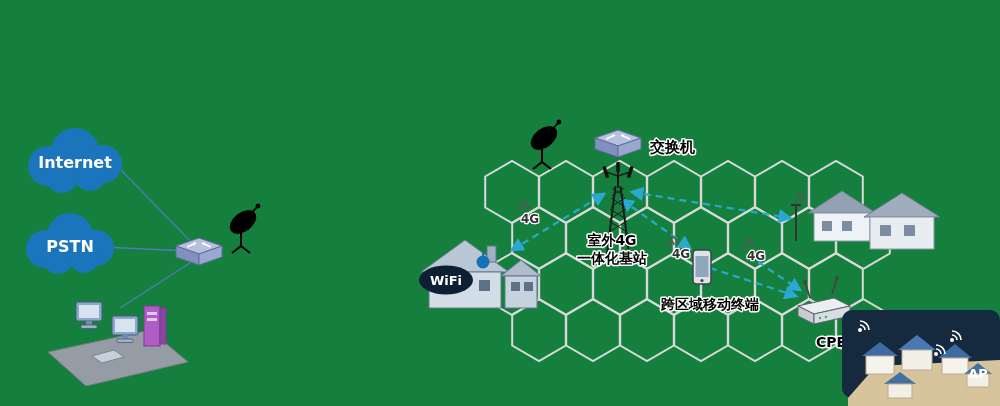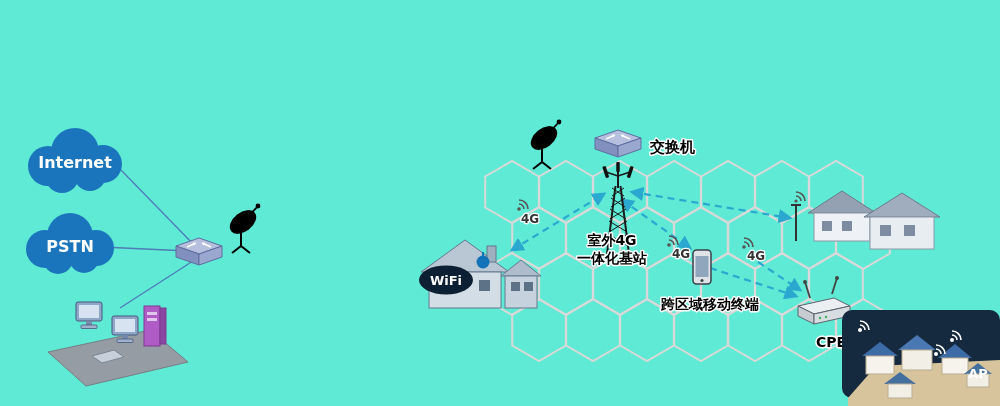--- a/index.html
+++ b/index.html
@@ -1,16 +1,16 @@
 <!DOCTYPE html>
 <html><head>
 <meta charset="utf-8">
 <style>
   html,body{margin:0;padding:0;background:#fff;}
-  .canvas{position:relative;width:1000px;height:406px;background:#5eead4;overflow:hidden;
+  .canvas{position:relative;width:1000px;height:406px;background:#15803d;overflow:hidden;
           font-family:"DejaVu Sans","Liberation Sans",sans-serif;}
   svg{display:block}
   text{font-family:"DejaVu Sans","Liberation Sans",sans-serif;}
   .t-cloud{font-size:16px;font-weight:bold;fill:#ffffff;text-anchor:middle;}
   .t-label{font-size:14px;font-weight:bold;fill:#000000;text-anchor:middle;
            paint-order:stroke;stroke:#ffffff;stroke-width:3px;stroke-linejoin:round;}
   .t-start{text-anchor:start;}
   .t-4g{font-size:12px;font-weight:bold;fill:#333333;text-anchor:middle;
         paint-order:stroke;stroke:#ffffff;stroke-width:2.5px;stroke-linejoin:round;}
   .t-badge{font-size:13px;font-weight:bold;fill:#ffffff;text-anchor:middle;}

